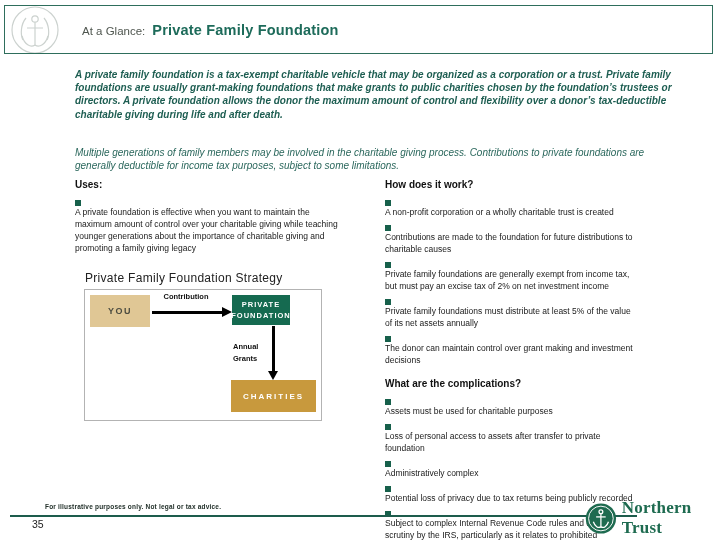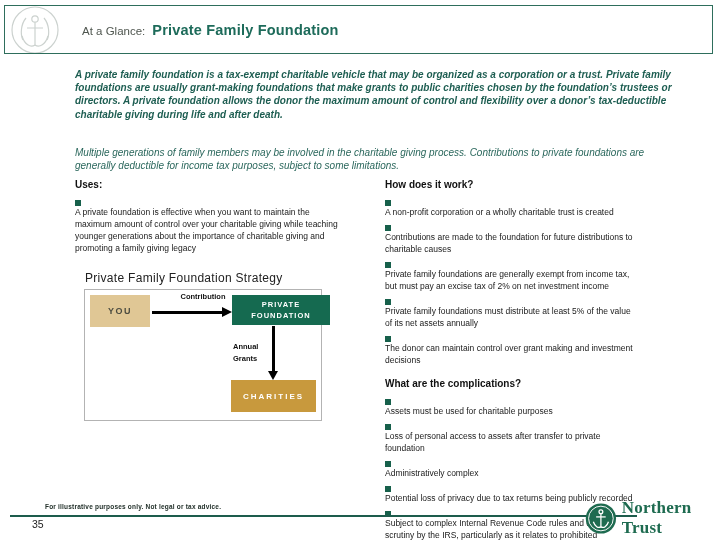--- a/index.html
+++ b/index.html
@@ -32,23 +32,23 @@
   .sec-h{font-size:10px;font-weight:bold;color:#111;margin:0 0 7px 0;}
   .sec-h.mt{margin-top:12px;}
   .bullet{display:flex;margin:0 0 4px 0;flex-direction:column;}
   .sq{flex:0 0 auto;width:6px;height:6px;background:#17604b;margin:3px 5px 0 0;}
   .bt{font-size:8.5px;line-height:12px;color:#1a1a1a;}
   
   .dg-title{font-size:12px;color:#222;margin:17px 0 4px 10px;letter-spacing:0.3px;}
   .dg-box{position:relative;margin-left:9px;width:236px;height:130px;border:1px solid #b3b3b3;background:#fff;}
   .dg-node{position:absolute;display:flex;align-items:center;justify-content:center;text-align:center;font-weight:bold;}
   .you{left:5px;top:5px;width:60px;height:32px;font-size:9px;letter-spacing:1.5px;color:#4c4c40;}
-  .pf{left:147px;top:5px;width:98px;height:30px;font-size:7.5px;letter-spacing:1px;color:#fff;line-height:1.5;padding:0 6px;box-sizing:border-box;}
+  .pf{left:147px;top:5px;width:58px;height:30px;font-size:7.5px;letter-spacing:1px;color:#fff;line-height:1.5;padding:0 6px;box-sizing:border-box;}
   .ch{left:146px;top:90px;width:85px;height:32px;font-size:8px;letter-spacing:2px;color:#fff;}
-  .contrib{position:absolute;left:76px;top:2px;width:84px;text-align:center;font-size:7.5px;font-weight:bold;color:#111;}
+  .contrib{position:absolute;left:59px;top:2px;width:84px;text-align:center;font-size:7.5px;font-weight:bold;color:#111;}
   .h-line{position:absolute;left:67px;top:21px;width:70px;height:2.5px;background:#000;}
   .h-head{position:absolute;left:137px;top:17px;width:0;height:0;border-top:5px solid transparent;border-bottom:5px solid transparent;border-left:10px solid #000;}
   .v-line{position:absolute;left:187px;top:36px;width:2.5px;height:46px;background:#000;}
   .v-head{position:absolute;left:183px;top:81px;width:0;height:0;border-left:5px solid transparent;border-right:5px solid transparent;border-top:9px solid #000;}
   .ag{position:absolute;left:148px;top:51px;width:40px;font-size:7.5px;font-weight:bold;line-height:1.55;color:#111;}
   
   .disclaimer{position:absolute;left:45px;top:503px;font-size:6.5px;font-weight:bold;letter-spacing:0.2px;color:#22302a;}
   .rule{position:absolute;left:10px;top:515px;width:627px;height:2px;background:#1d5c4c;}
   .page-num{position:absolute;left:32px;top:518px;font-size:10.5px;color:#222;}
   .nt-logo{position:absolute;left:585px;top:498px;display:flex;align-items:center;gap:5px;}

